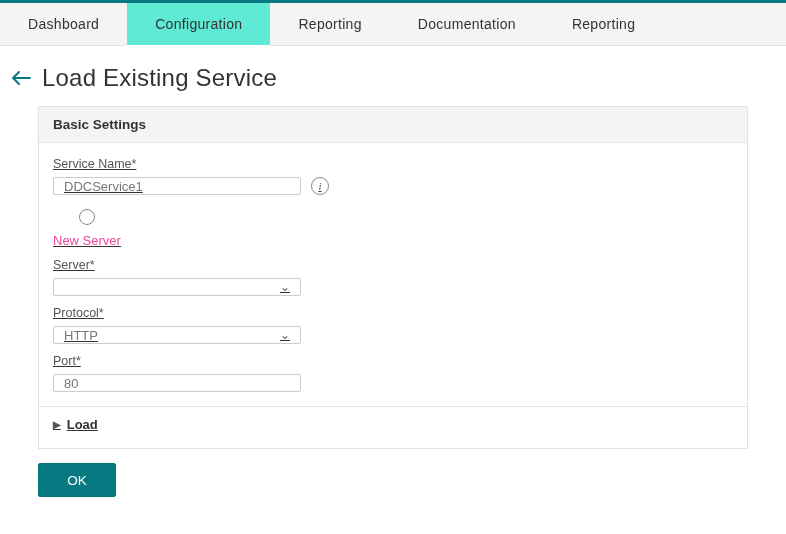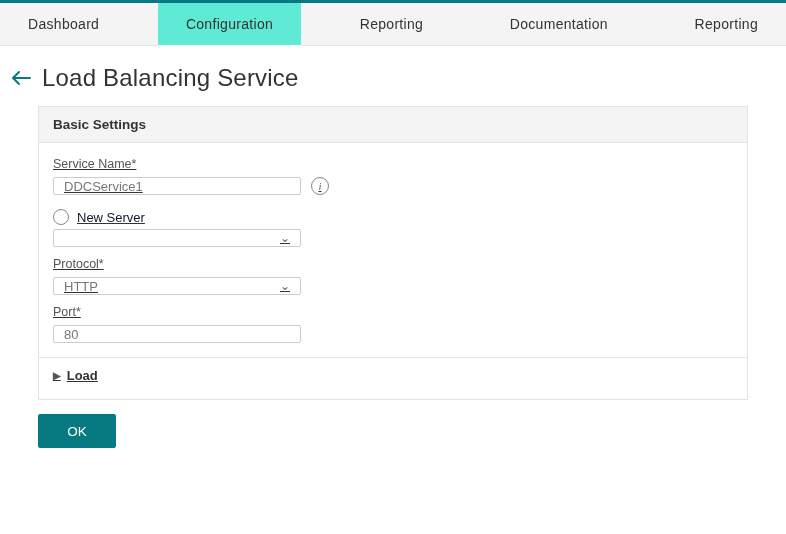--- a/index.html
+++ b/index.html
@@ -12,21 +12,20 @@
     width: 786px;
   }
   .topbar {
     height: 3px;
     background: #067a80;
   }
   .tabs {
     display: flex;
     background: #f4f4f4;
     border-bottom: 1px solid #e3e3e3;
-    justify-content: space-between;
   }
   .tab {
     padding: 13px 28px;
     font-size: 14px;
     color: #333;
     cursor: pointer;
     letter-spacing: 0.3px;
   }
   .tab.active {
     background: #5eead4;
@@ -118,21 +117,22 @@
     gap: 34px;
     margin: 14px 0 4px 0;
     align-items: center;
   }
   .radio-item {
     display: flex;
     align-items: center;
     gap: 8px;
     cursor: pointer;
     font-size: 13px;
-    color: #0f172a;
+    color: #ec4899;
+    flex-direction: column;
   }
   .radio-circle {
     width: 16px; height: 16px;
     border: 1.5px solid #888;
     border-radius: 50%;
     display: flex; align-items: center; justify-content: center;
   }
   .radio-item.selected .radio-circle {
     border-color: #067a80;
   }
@@ -196,40 +196,41 @@
   <div class="tab">Documentation</div>
   <div class="tab">Reporting</div>
 </div>
 
 <div class="page-header">
   <span class="back-icon">
     <svg width="22" height="18" viewBox="0 0 22 18">
         <path d="M9 3 L3 9 L9 15 M3 9 H20" stroke="#067a80" stroke-width="2" fill="none" stroke-linecap="round" stroke-linejoin="round"></path>
       </svg>
   </span>
-  <span class="page-title">Load Balancing Service</span>
+  <span class="page-title">Load Existing Service</span>
 </div>
 
 <div class="panel">
   <div class="panel-header">Basic Settings</div>
   <div class="panel-body">
 
     <div class="field-label">Service Name*</div>
     <div class="input-row">
       <input class="text-input" value="DDCService1" style="">
       <span class="info-icon">i</span>
     </div>
 
     <div class="radio-row">
       <div class="radio-item">
         <span class="radio-circle"></span>
         <span>New Server</span>
       </div>
     </div>
 
+    <div class="field-label">Server*</div>
     <div class="select-input blurred">
       <span class="selected-value"></span>
       <span class="chevron">⌄</span>
     </div>
 
     <div class="field-label">Protocol*</div>
     <div class="select-input">
       <span class="selected-value">HTTP</span>
       <span class="chevron">⌄</span>
     </div>

